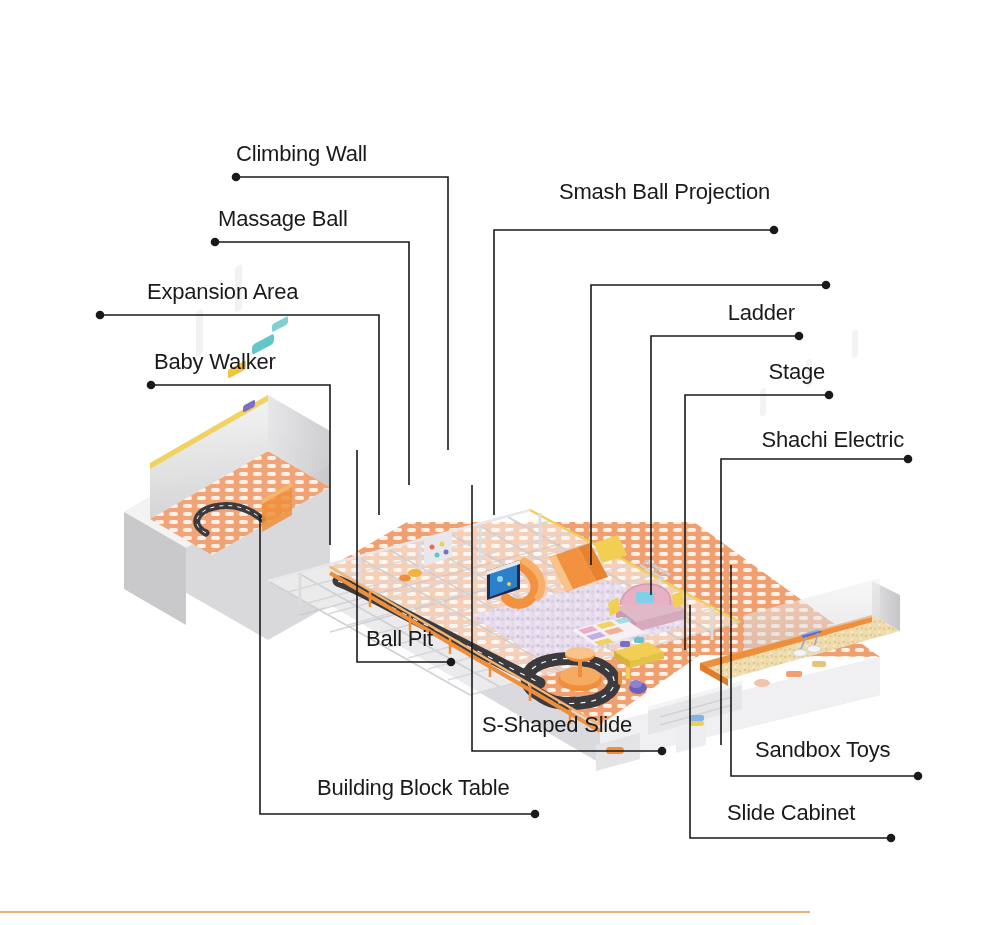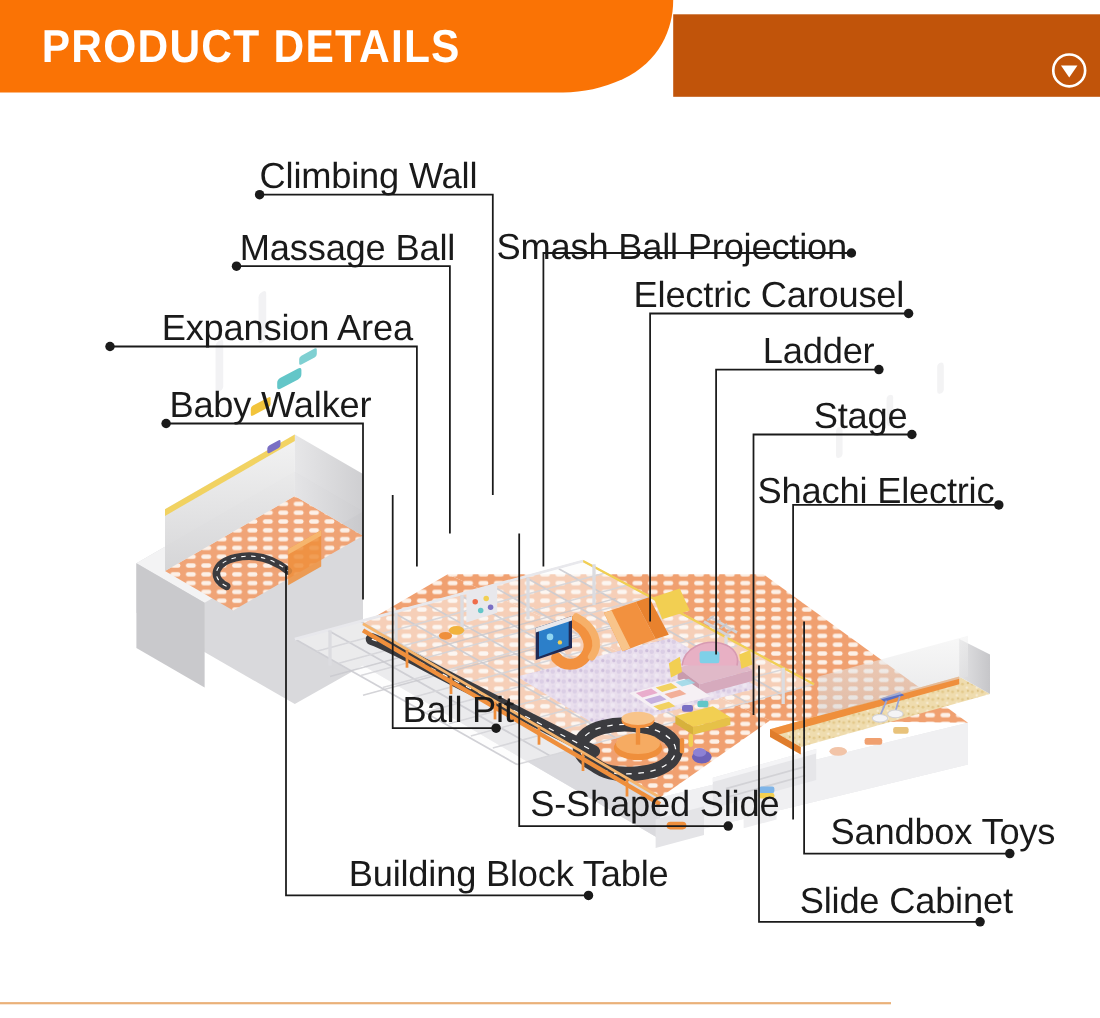--- a/index.html
+++ b/index.html
@@ -28,21 +28,21 @@
     position:absolute;right:11px;top:47px;
     width:34px;height:34px;
   }
 
   
   .diagram{position:absolute;left:0;top:95px;width:1000px;height:790px;}
   .callouts{position:absolute;left:0;top:0;width:1000px;height:790px;}
 
   .label{
     position:absolute;
-    font-size:33px;
+    font-size:22px;
     color:#1a1a1a;
     font-family:"Liberation Sans", sans-serif;
     white-space:nowrap;
     letter-spacing:-0.2px;
   }
   .label.r{transform:translateX(-100%);}
 
   
   .footer-rule{
     position:absolute;left:0;top:911px;width:810px;height:2px;
@@ -50,38 +50,20 @@
   }
 
   
   .scene{position:absolute;left:0;top:0;width:1000px;height:790px;}
 </style>
 </head>
 <body>
 
 <div id="page">
 
-  <div class="header-wrap">
-    <svg class="header-svg" width="1000" height="95" viewBox="0 0 1000 95">
-
-      <path d="M624,0 a16,16 0 0 1 32,0 z" fill="#231f18"></path>
-
-      <rect x="612" y="13" width="388" height="75" fill="#C1540A"></rect>
-
-      <path d="M0,0 L612,0 C612,26 600,56 566,72 C548,80 530,84 512,84 L0,84 Z" fill="#FA7305"></path>
-      <path d="M566,0 L640,0 L640,88 L520,88 C560,74 566,40 566,0 Z" fill="#C1540A" opacity="0"></path>
-    </svg>
-
-    <div class="header-title">PRODUCT DETAILS</div>
-
-    <svg class="header-arrow-btn" width="34" height="34" viewBox="0 0 34 34">
-      <circle cx="17" cy="17" r="14.5" fill="none" stroke="#ffffff" stroke-width="2.4"></circle>
-      <polygon points="9.5,12.5 24.5,12.5 17,23.5" fill="#ffffff"></polygon>
-    </svg>
-  </div>
 
   <div class="diagram">
 
     <svg class="scene" viewBox="0 0 1000 790">
       <defs>
 
         <pattern id="floorDot" width="14" height="8" patternUnits="userSpaceOnUse" patternTransform="skewY(-0)">
           <rect width="14" height="8" fill="#f0a070"></rect>
           <rect x="1" y="1" width="9" height="4" rx="2" fill="#fdf0e6"></rect>
         </pattern>
@@ -424,22 +406,21 @@
         <circle cx="918" cy="681" r="4.3"></circle>
         <circle cx="891" cy="743" r="4.3"></circle>
       </g>
     </svg>
 
     <div class="label" style="left:236px;top:46px;">Climbing Wall</div>
     <div class="label" style="left:218px;top:111px;">Massage Ball</div>
     <div class="label" style="left:103px;top:184px;margin-left:44px;">Expansion Area</div>
     <div class="label" style="left:154px;top:254px;">Baby Walker</div>
 
-    <div class="label r" style="left:770px;top:110px;">Smash Ball Projection</div>
-    <div class="label r" style="left:822px;top:154px;">Electric Carousel</div>
+    <div class="label r" style="left:770px;top:84px;">Smash Ball Projection</div>
     <div class="label r" style="left:795px;top:205px;">Ladder</div>
     <div class="label r" style="left:825px;top:264px;">Stage</div>
     <div class="label r" style="left:904px;top:332px;">Shachi Electric</div>
 
     <div class="label" style="left:366px;top:531px;">Ball Pit</div>
     <div class="label" style="left:482px;top:617px;">S-Shaped Slide</div>
     <div class="label" style="left:303px;top:680px;margin-left:14px;">Building Block Table</div>
 
     <div class="label" style="left:755px;top:642px;">Sandbox Toys</div>
     <div class="label" style="left:727px;top:705px;">Slide Cabinet</div>

